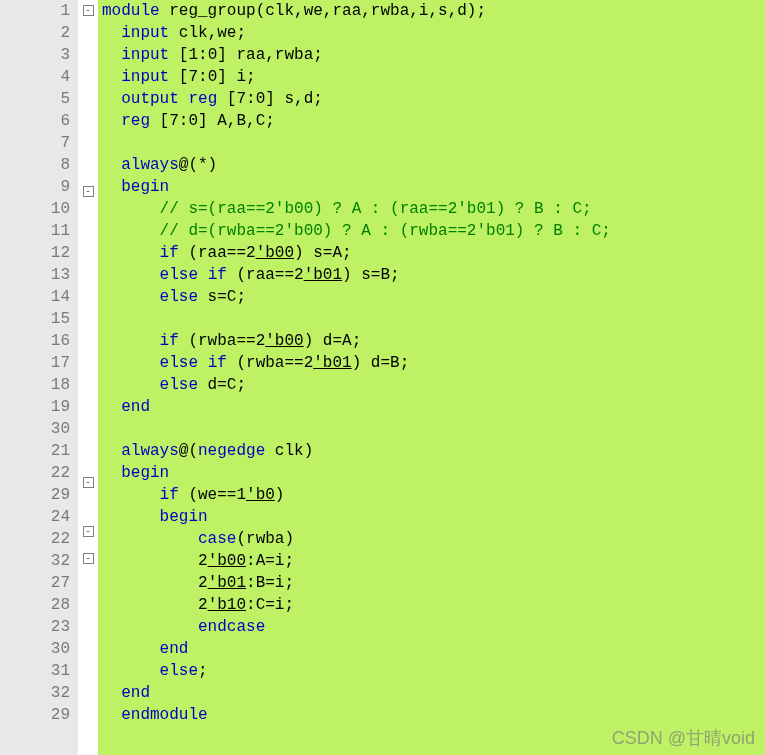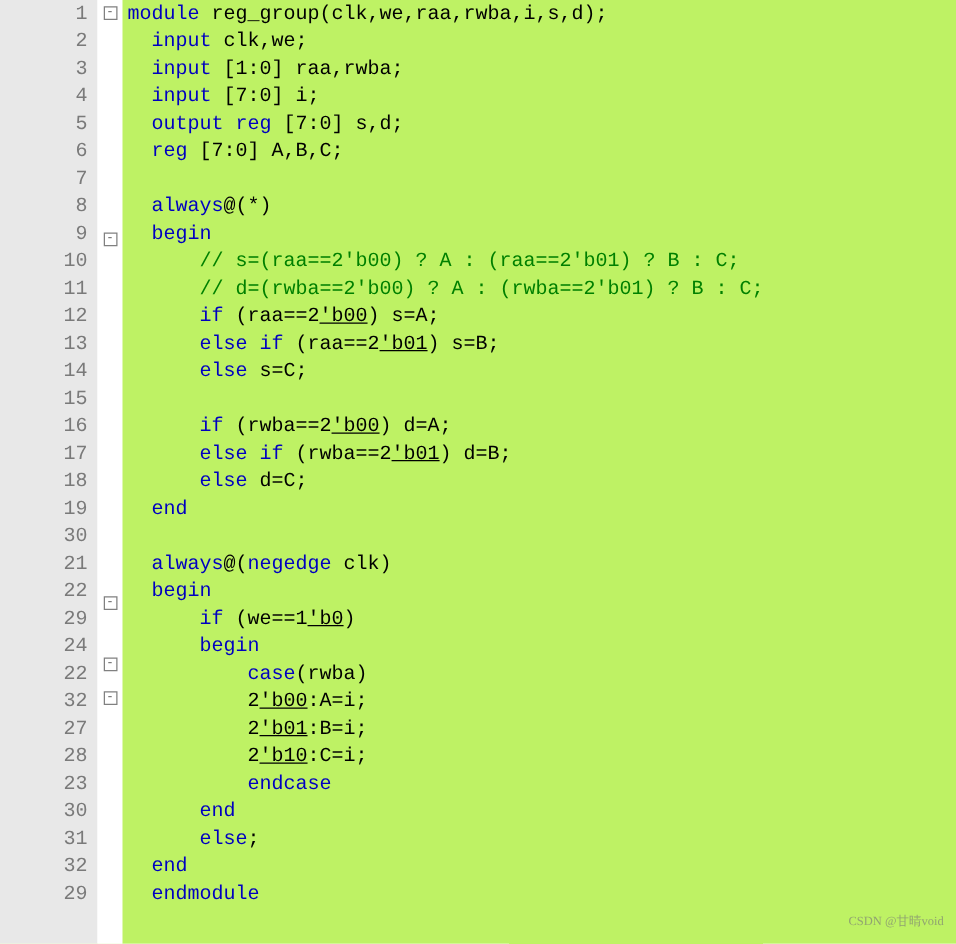--- a/index.html
+++ b/index.html
@@ -49,22 +49,22 @@
   }
   .code-line { height:22px; }
   .kw  { color:#0000c0; }          
   .cmt { color:#008000; }          
   .txt { color:#000; }
   .tickb { text-decoration:underline; }
   .watermark {
     position:absolute;
     right:10px;
     bottom:6px;
-    font-family:Liberation Serif, serif;
-    font-size:10px;
+    font-family:Liberation Sans, sans-serif;
+    font-size:18px;
     color:rgba(120,120,120,0.65);
     text-align:center;
   }
 </style>
 </head>
 <body>
 
 <div class="editor">
   <div class="gutter" id="gutter">
       <div class="gutter-line">1</div>

